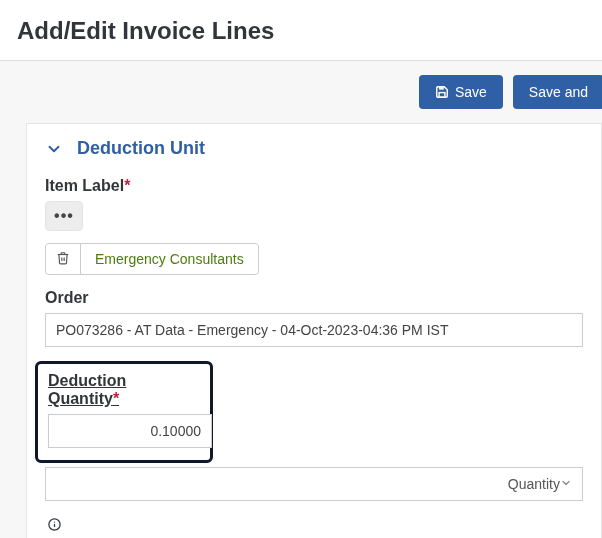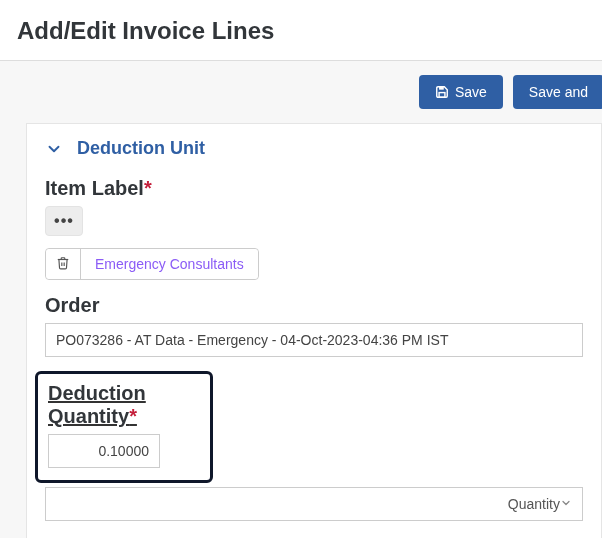--- a/index.html
+++ b/index.html
@@ -72,21 +72,21 @@
     display: inline-flex;
   }
   .panel-title {
     font-size: 18px;
     font-weight: 600;
     color: #2f5fa4;
     margin: 0;
   }
   .field-group { margin-bottom: 14px; }
   .field-label {
-    font-size: 20px;
+    font-size: 16px;
     font-weight: 600;
     color: #32363a;
     display: block;
     margin-bottom: 6px;
   }
   .required-star { color: #c41e3a; font-weight: 600; }
   .info-icon {
     display: inline-flex;
     vertical-align: middle;
     margin-left: 2px;
@@ -119,40 +119,40 @@
     background: #fff;
     border-right: 1px solid #ccc;
     padding: 6px 10px;
     cursor: pointer;
     color: #555;
     display: inline-flex;
     align-items: center;
     border-radius: 4px 0 0 4px;
   }
   .chip-link {
-    color: #8b5cf6;
+    color: #4d7c0f;
     text-decoration: none;
     padding: 7px 14px;
     font-size: 14px;
     background: #fff;
     border-radius: 0 4px 4px 0;
     text-align: center;
   }
   .text-input, .select-like {
     border: 1px solid #ccc;
     border-radius: 0;
     padding: 8px 10px;
     font-size: 14px;
     color: #444;
     background: #fff;
     width: 100%;
   }
   .order-input { color: #444; }
   .num-input {
-    width: 112px;
+    width: 164px;
     text-align: right;
     padding: 8px 10px;
   }
   .highlight-box {
     border: 3px solid #0f172a;
     border-radius: 6px;
     padding: 6px 10px 12px 10px;
     margin-left: -10px;
     margin-bottom: 4px;
     width: 178px;

